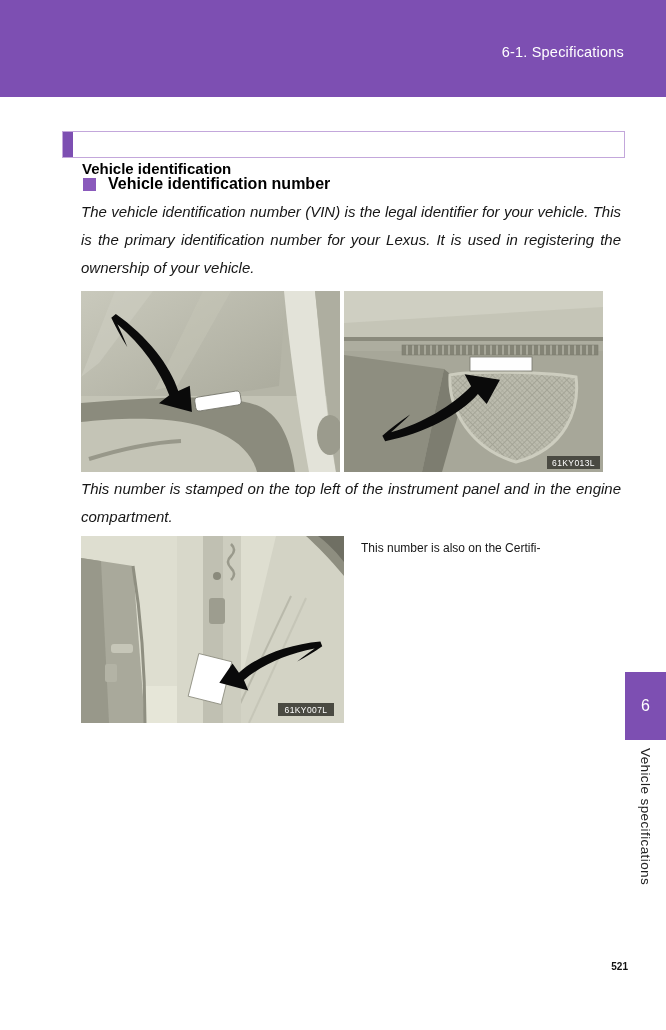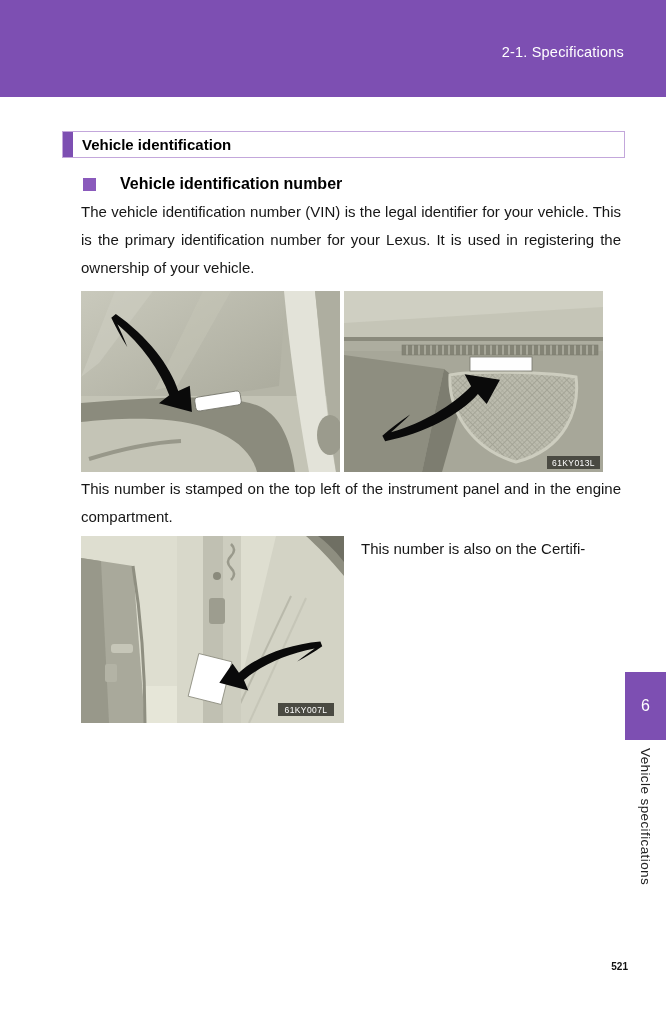--- a/index.html
+++ b/index.html
@@ -12,32 +12,32 @@
   
   .band{left:0;top:0;width:666px;height:97px;background:#7d4fb2;}
   .crumb{right:42px;top:44px;color:#ffffff;font-size:14.5px;letter-spacing:.2px;}
 
   
   .section-box{
     left:62px;top:131px;width:563px;height:27px;box-sizing:border-box;
     border:1px solid #c3a7db;display:flex;align-items:stretch;background:#fff;
   }
   .section-bar{width:10px;background:#7d4fb2;flex:0 0 auto;}
-  .section-title{font-weight:bold;font-size:15px;line-height:25px;padding-left:9px;color:#000;}
+  .section-title{font-weight:bold;font-size:15px;line-height:25px;padding-left:9px;color:#000;margin-top:24px;}
 
   
-  .subsection{left:83px;top:175px;display:flex;align-items:center;gap:24px;}
+  .subsection{left:83px;top:175px;display:flex;align-items:center;gap:12px;}
   .sq-bullet{width:13px;height:13px;background:#8a5abc;flex:0 0 auto;}
   .subsection-title{font-weight:bold;font-size:16px;color:#000;}
 
-  .para{font-size:15px;line-height:28px;text-align:justify;color:#161616;}
+  .para{font-size:15px;line-height:28px;text-align:justify;color:#161616;font-style:italic;}
   .para-intro{left:81px;top:198px;width:540px;}
   .para-stamped{left:81px;top:475px;width:540px;}
 
-  .cert-text{left:361px;top:535px;font-size:15px;line-height:27px;color:#161616;}
+  .cert-text{left:361px;top:535px;font-size:12px;line-height:27px;color:#161616;}
   .cert-text div{white-space:nowrap;}
 
   .fig{display:block;}
   .fig1{left:81px;top:291px;}
   .fig2{left:344px;top:291px;}
   .fig3{left:81px;top:536px;}
 
   
   .chapter-tab{
     left:625px;top:672px;width:41px;height:68px;background:#7d4fb2;
@@ -50,21 +50,21 @@
   }
 
   .page-num{right:38px;top:961px;font-size:10px;font-weight:bold;color:#111;}
 
   .wm-text{font-size:8.5px;fill:#ffffff;letter-spacing:.4px;}
 </style>
 </head>
 <body>
 
 <div class="abs band"></div>
-<div class="abs crumb">2-1. Specifications</div>
+<div class="abs crumb">6-1. Specifications</div>
 
 <div class="abs section-box">
   <div class="section-bar"></div>
   <div class="section-title">Vehicle identification</div>
 </div>
 
 <div class="abs subsection">
   <span class="sq-bullet"></span>
   <span class="subsection-title">Vehicle identification number</span>
 </div>

